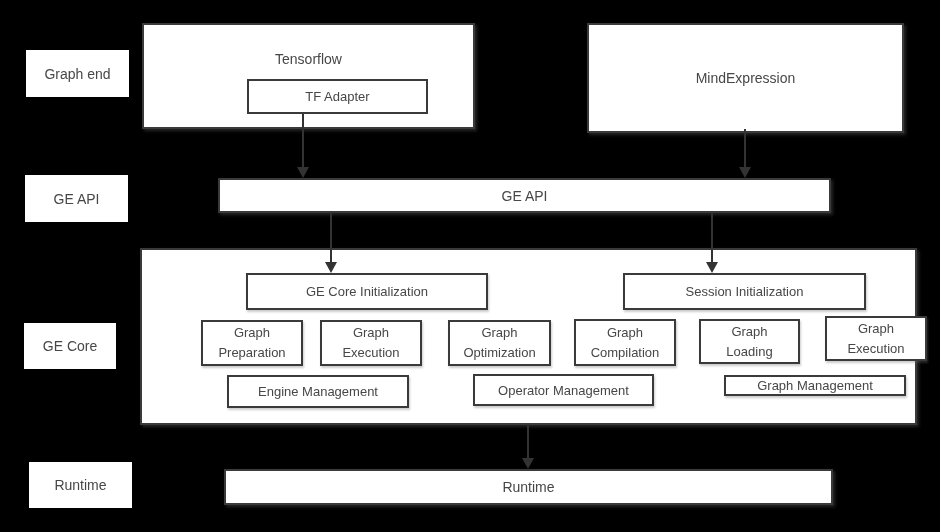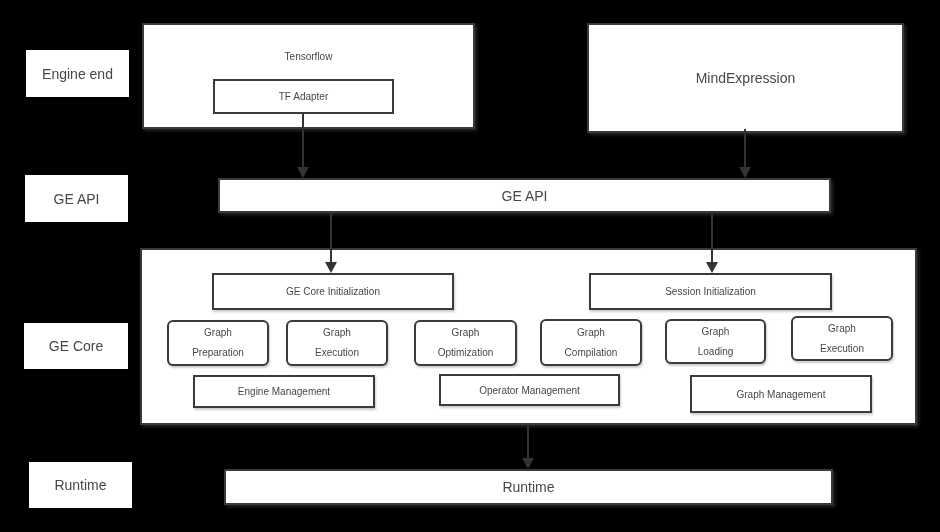--- a/index.html
+++ b/index.html
@@ -18,40 +18,40 @@
     font-size:14px;
   }
   
   .box{
     background:var(--box-background,#fff);
     border:2px solid var(--border,#3a3a3a);
     display:flex;align-items:center;justify-content:center;
     text-align:center;font-size:14px;
     box-shadow:2px 2px 3px rgba(150,150,150,0.25);
   }
-  .inner-box{font-size:10px;box-shadow:1px 2px 2px rgba(110,110,110,0.35);}
-  .stage{flex-direction:column;line-height:20px;border-radius:6px;}
-  .tf-title{position:absolute;top:26px;left:0;right:0;text-align:center;font-size:10px;}
+  .inner-box{font-size:13px;box-shadow:1px 2px 2px rgba(110,110,110,0.35);margin-left:34px;}
+  .stage{flex-direction:column;line-height:20px;}
+  .tf-title{position:absolute;top:26px;left:0;right:0;text-align:center;font-size:14px;}
   
   .arrow{position:absolute;width:12px;z-index:10;}
   .arrow-line{position:absolute;left:5px;top:0;bottom:10px;width:2px;background:var(--arrow,#333);}
   .arrow-head{
     position:absolute;left:0;bottom:0;width:0;height:0;
     border-left:6px solid transparent;border-right:6px solid transparent;
     border-top:11px solid var(--arrow,#333);
   }
 </style>
 </head>
 <body>
 
 <div class="canvas">
 
-  <div class="abs layer-label" style="left:26px;top:50px;width:103px;height:47px">Engine end</div>
+  <div class="abs layer-label" style="left:26px;top:50px;width:103px;height:47px">Graph end</div>
   <div class="abs layer-label" style="left:25px;top:175px;width:103px;height:47px">GE API</div>
-  <div class="abs layer-label" style="left:24px;top:323px;width:104px;height:46px">GE Core</div>
+  <div class="abs layer-label" style="left:24px;top:323px;width:92px;height:46px">GE Core</div>
   <div class="abs layer-label" style="left:29px;top:462px;width:103px;height:46px">Runtime</div>
 
   <div class="abs box" style="left:142px;top:23px;width:333px;height:106px">
     <div class="tf-title">Tensorflow</div>
     <div class="abs box inner-box" style="left:69px;top:54px;width:181px;height:35px;box-shadow:none">TF Adapter</div>
   </div>
 
   <div class="abs box" style="left:587px;top:23px;width:317px;height:110px">MindExpression</div>
 
   <div class="abs box" style="left:218px;top:178px;width:613px;height:35px">GE API</div>
@@ -81,21 +81,21 @@
       <span>Graph</span>
       <span>Loading</span>
     </div>
     <div class="abs box inner-box stage" style="left:649px;top:66px;width:102px;height:45px">
       <span>Graph</span>
       <span>Execution</span>
     </div>
 
     <div class="abs box inner-box" style="left:297px;top:124px;width:181px;height:32px">Operator Management</div>
     <div class="abs box inner-box" style="left:51px;top:125px;width:182px;height:33px">Engine Management</div>
-    <div class="abs box inner-box" style="left:548px;top:125px;width:182px;height:38px">Graph Management</div>
+    <div class="abs box inner-box" style="left:548px;top:125px;width:182px;height:21px">Graph Management</div>
   </div>
 
   <div class="abs box" style="left:224px;top:469px;width:609px;height:36px">Runtime</div>
 
   <div class="arrow" style="left:297px;top:114px;height:64px">
     <div class="arrow-line"></div>
     <div class="arrow-head"></div>
   </div>
   <div class="arrow" style="left:739px;top:129px;height:49px">
     <div class="arrow-line"></div>

